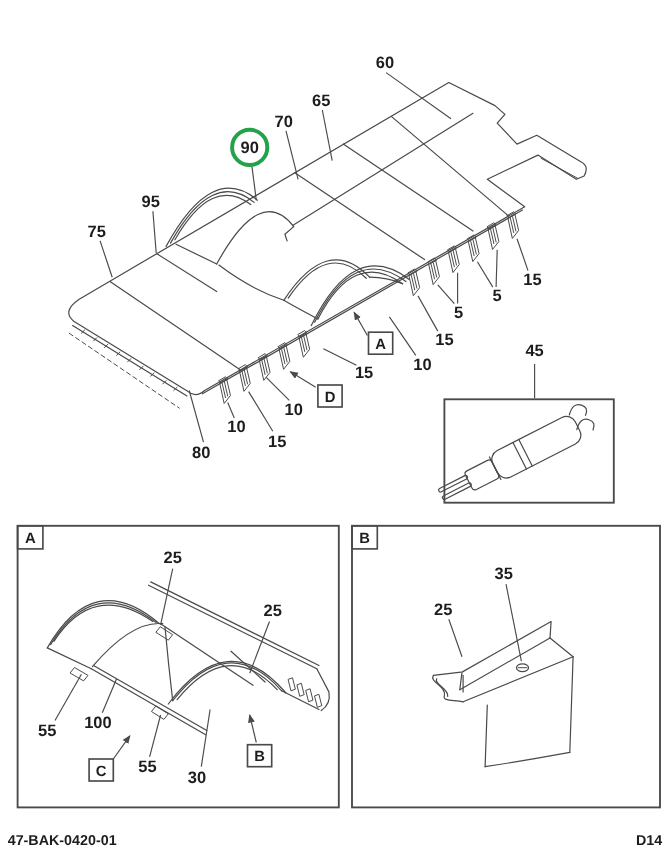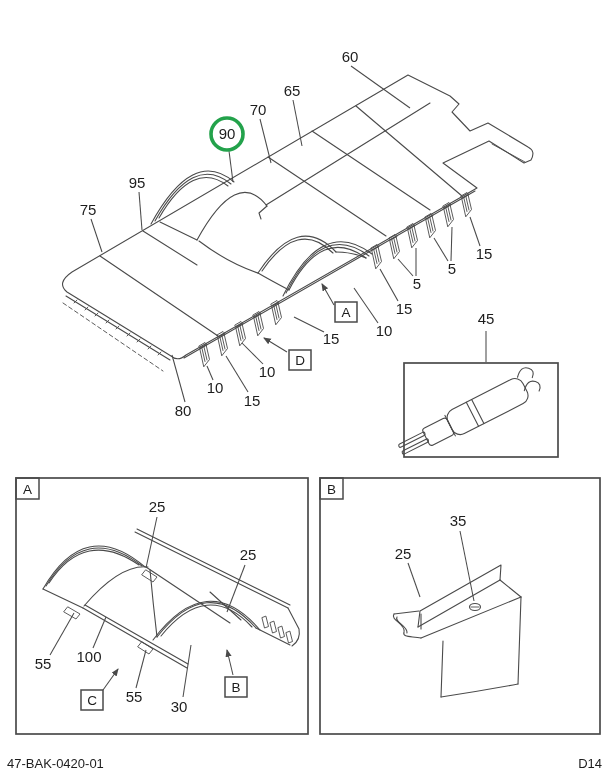--- a/index.html
+++ b/index.html
@@ -1,19 +1,19 @@
 <!DOCTYPE html>
 <html style="--line: #4a4a4a; --text: #1d1d1d; --highlight: #23a24b; --frame: #4a4a4a; --background: #ffffff;"><head>
 <meta charset="utf-8">
 <style>
   :root{
     --line:#4a4a4a; --text:#1d1d1d; --highlight:#23a24b; --frame:#4a4a4a; --background:#ffffff;
   }
   html,body{margin:0;padding:0;background:var(--background);}
-  .stage{width:610px;height:777px;position:relative;background:var(--background);overflow:hidden;}
+  .stage{width:610px;height:777px;position:relative;background:var(--background);overflow:hidden;font-weight:bold;}
   svg{display:block;}
   svg text{font-family:"Liberation Sans","DejaVu Sans",sans-serif;fill:var(--text);stroke:none;}
   .art{stroke:var(--line);fill:none;stroke-width:1.1;stroke-linecap:round;stroke-linejoin:round;}
   .thin{stroke-width:0.9;}
   .frame{stroke:var(--frame);fill:none;stroke-width:1.7;}
   .refbox{stroke:var(--frame);fill:none;stroke-width:1.5;}
   .ldr{stroke:var(--line);fill:none;stroke-width:1.05;}
   .lbl{font-size:15px;text-anchor:middle;}
   .ref{font-size:13.5px;text-anchor:middle;}
   .ftr{font-size:13px;}

